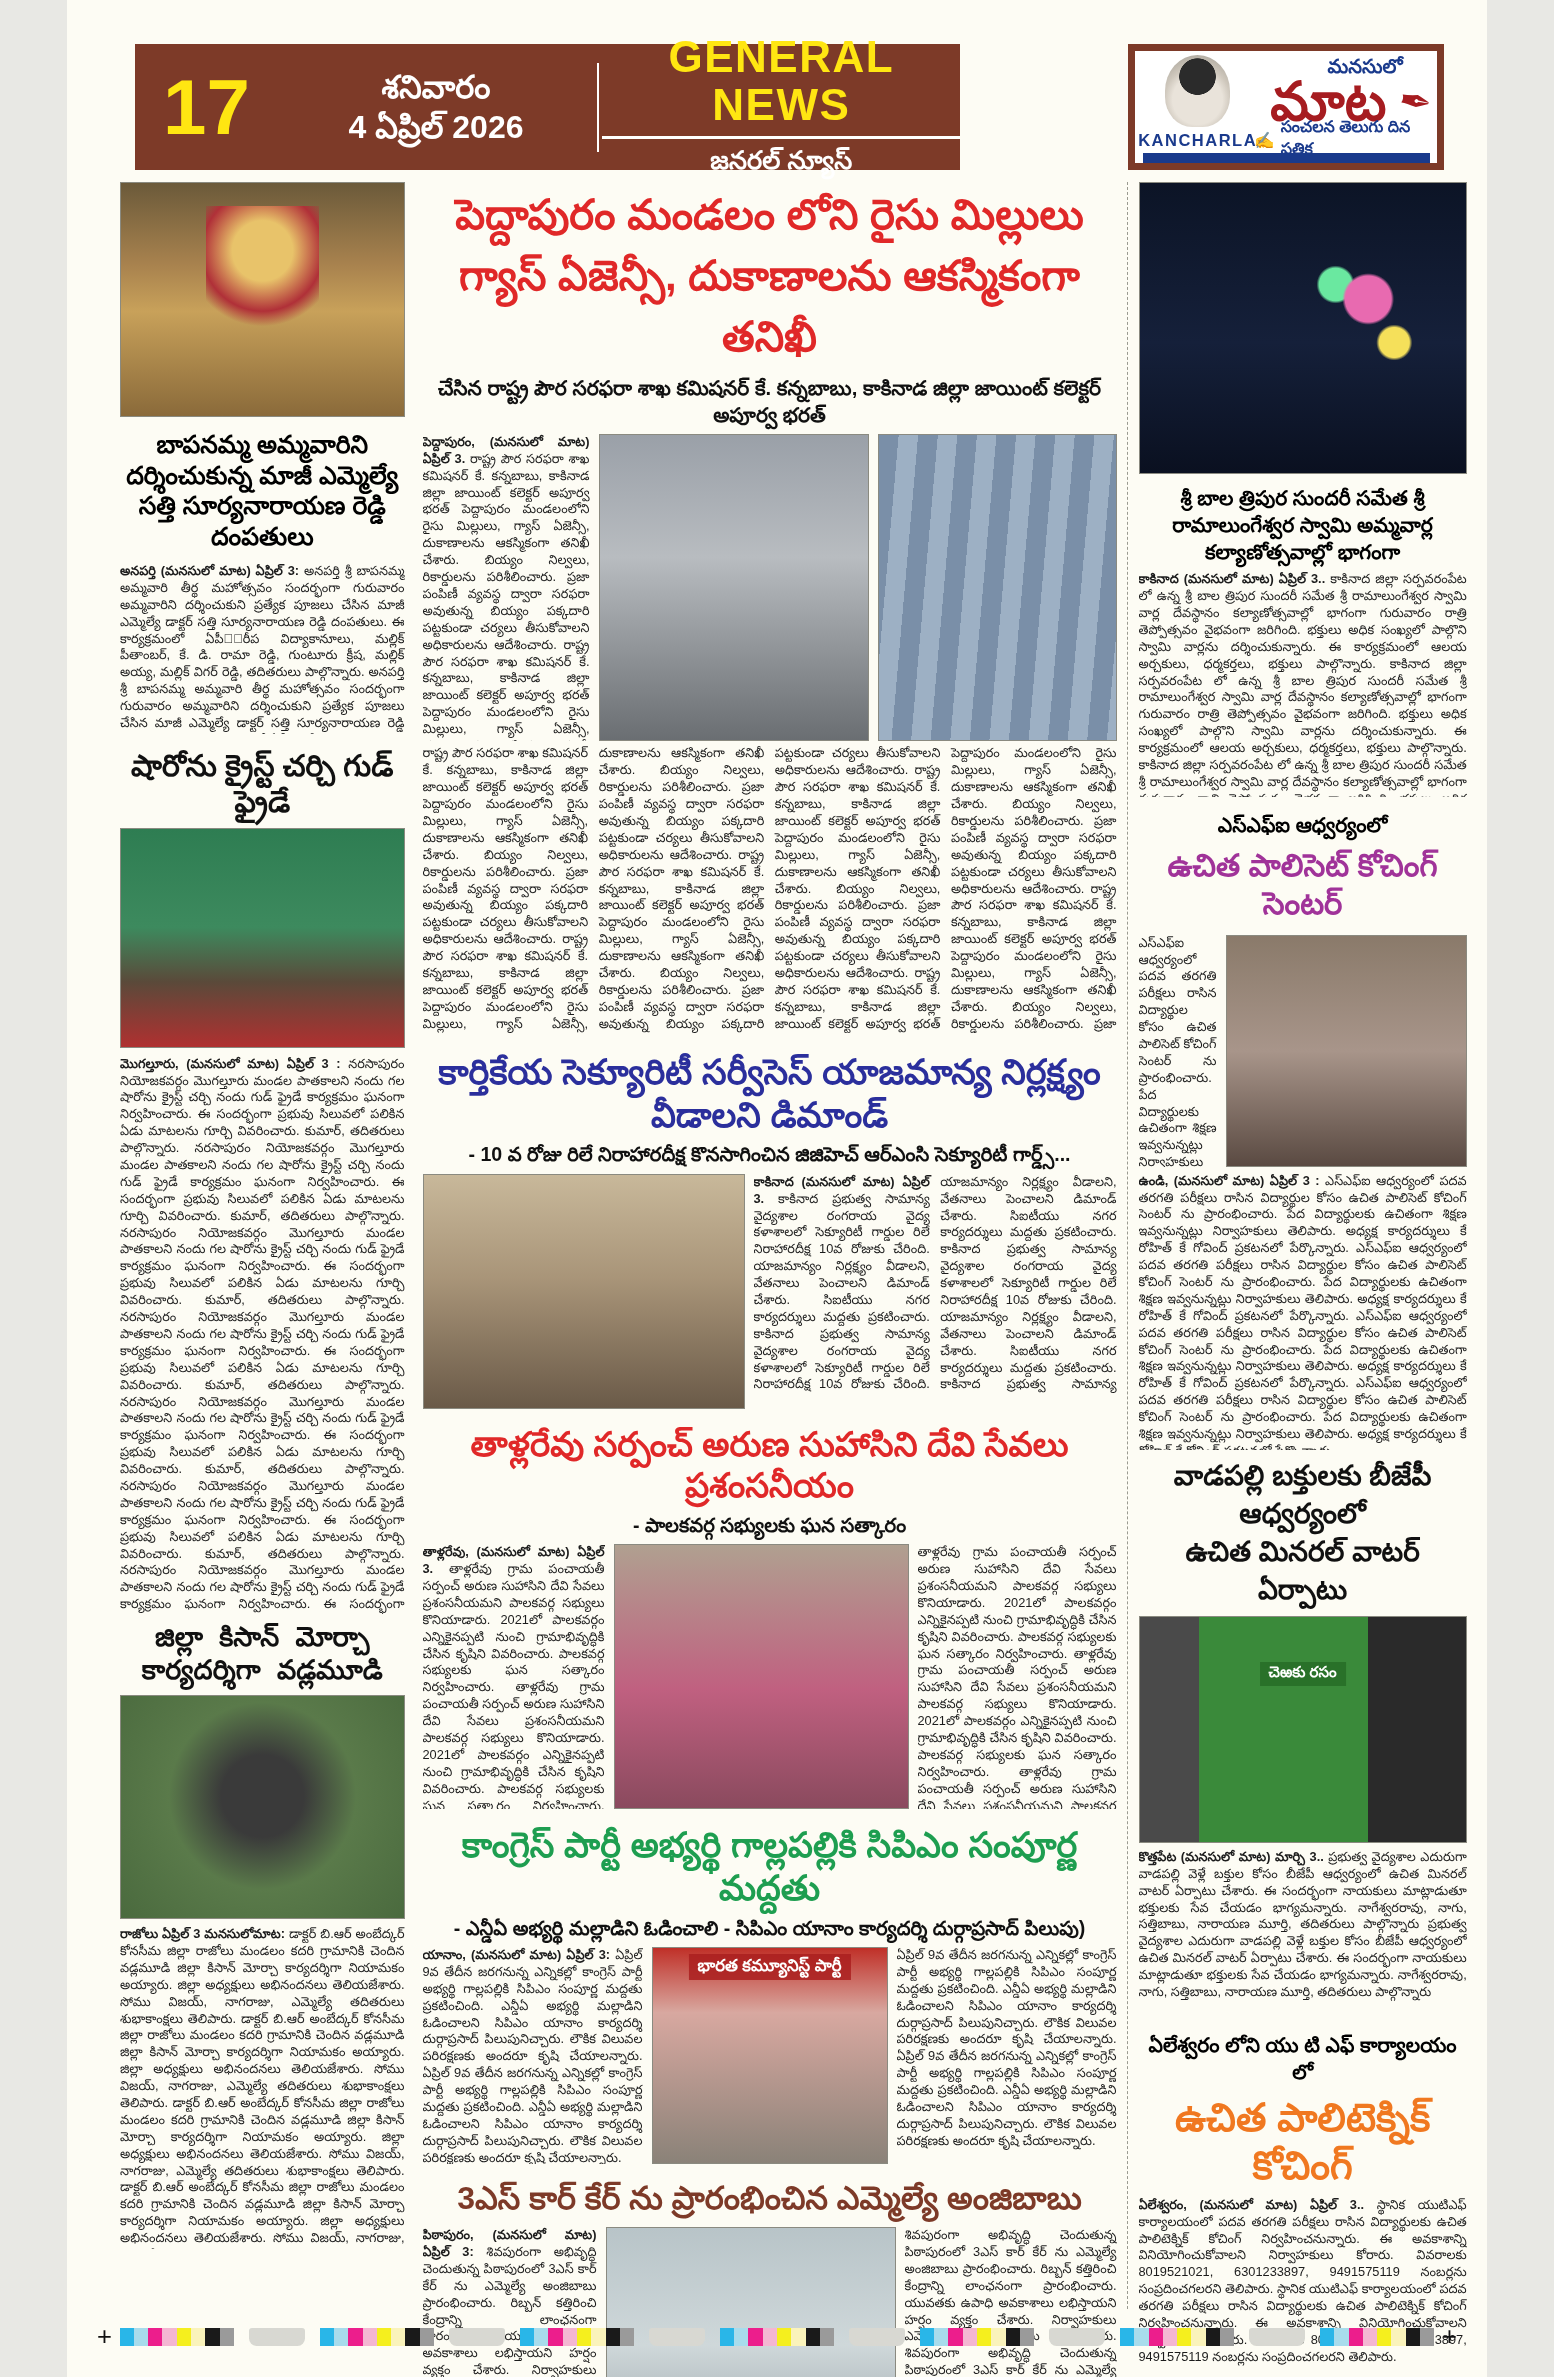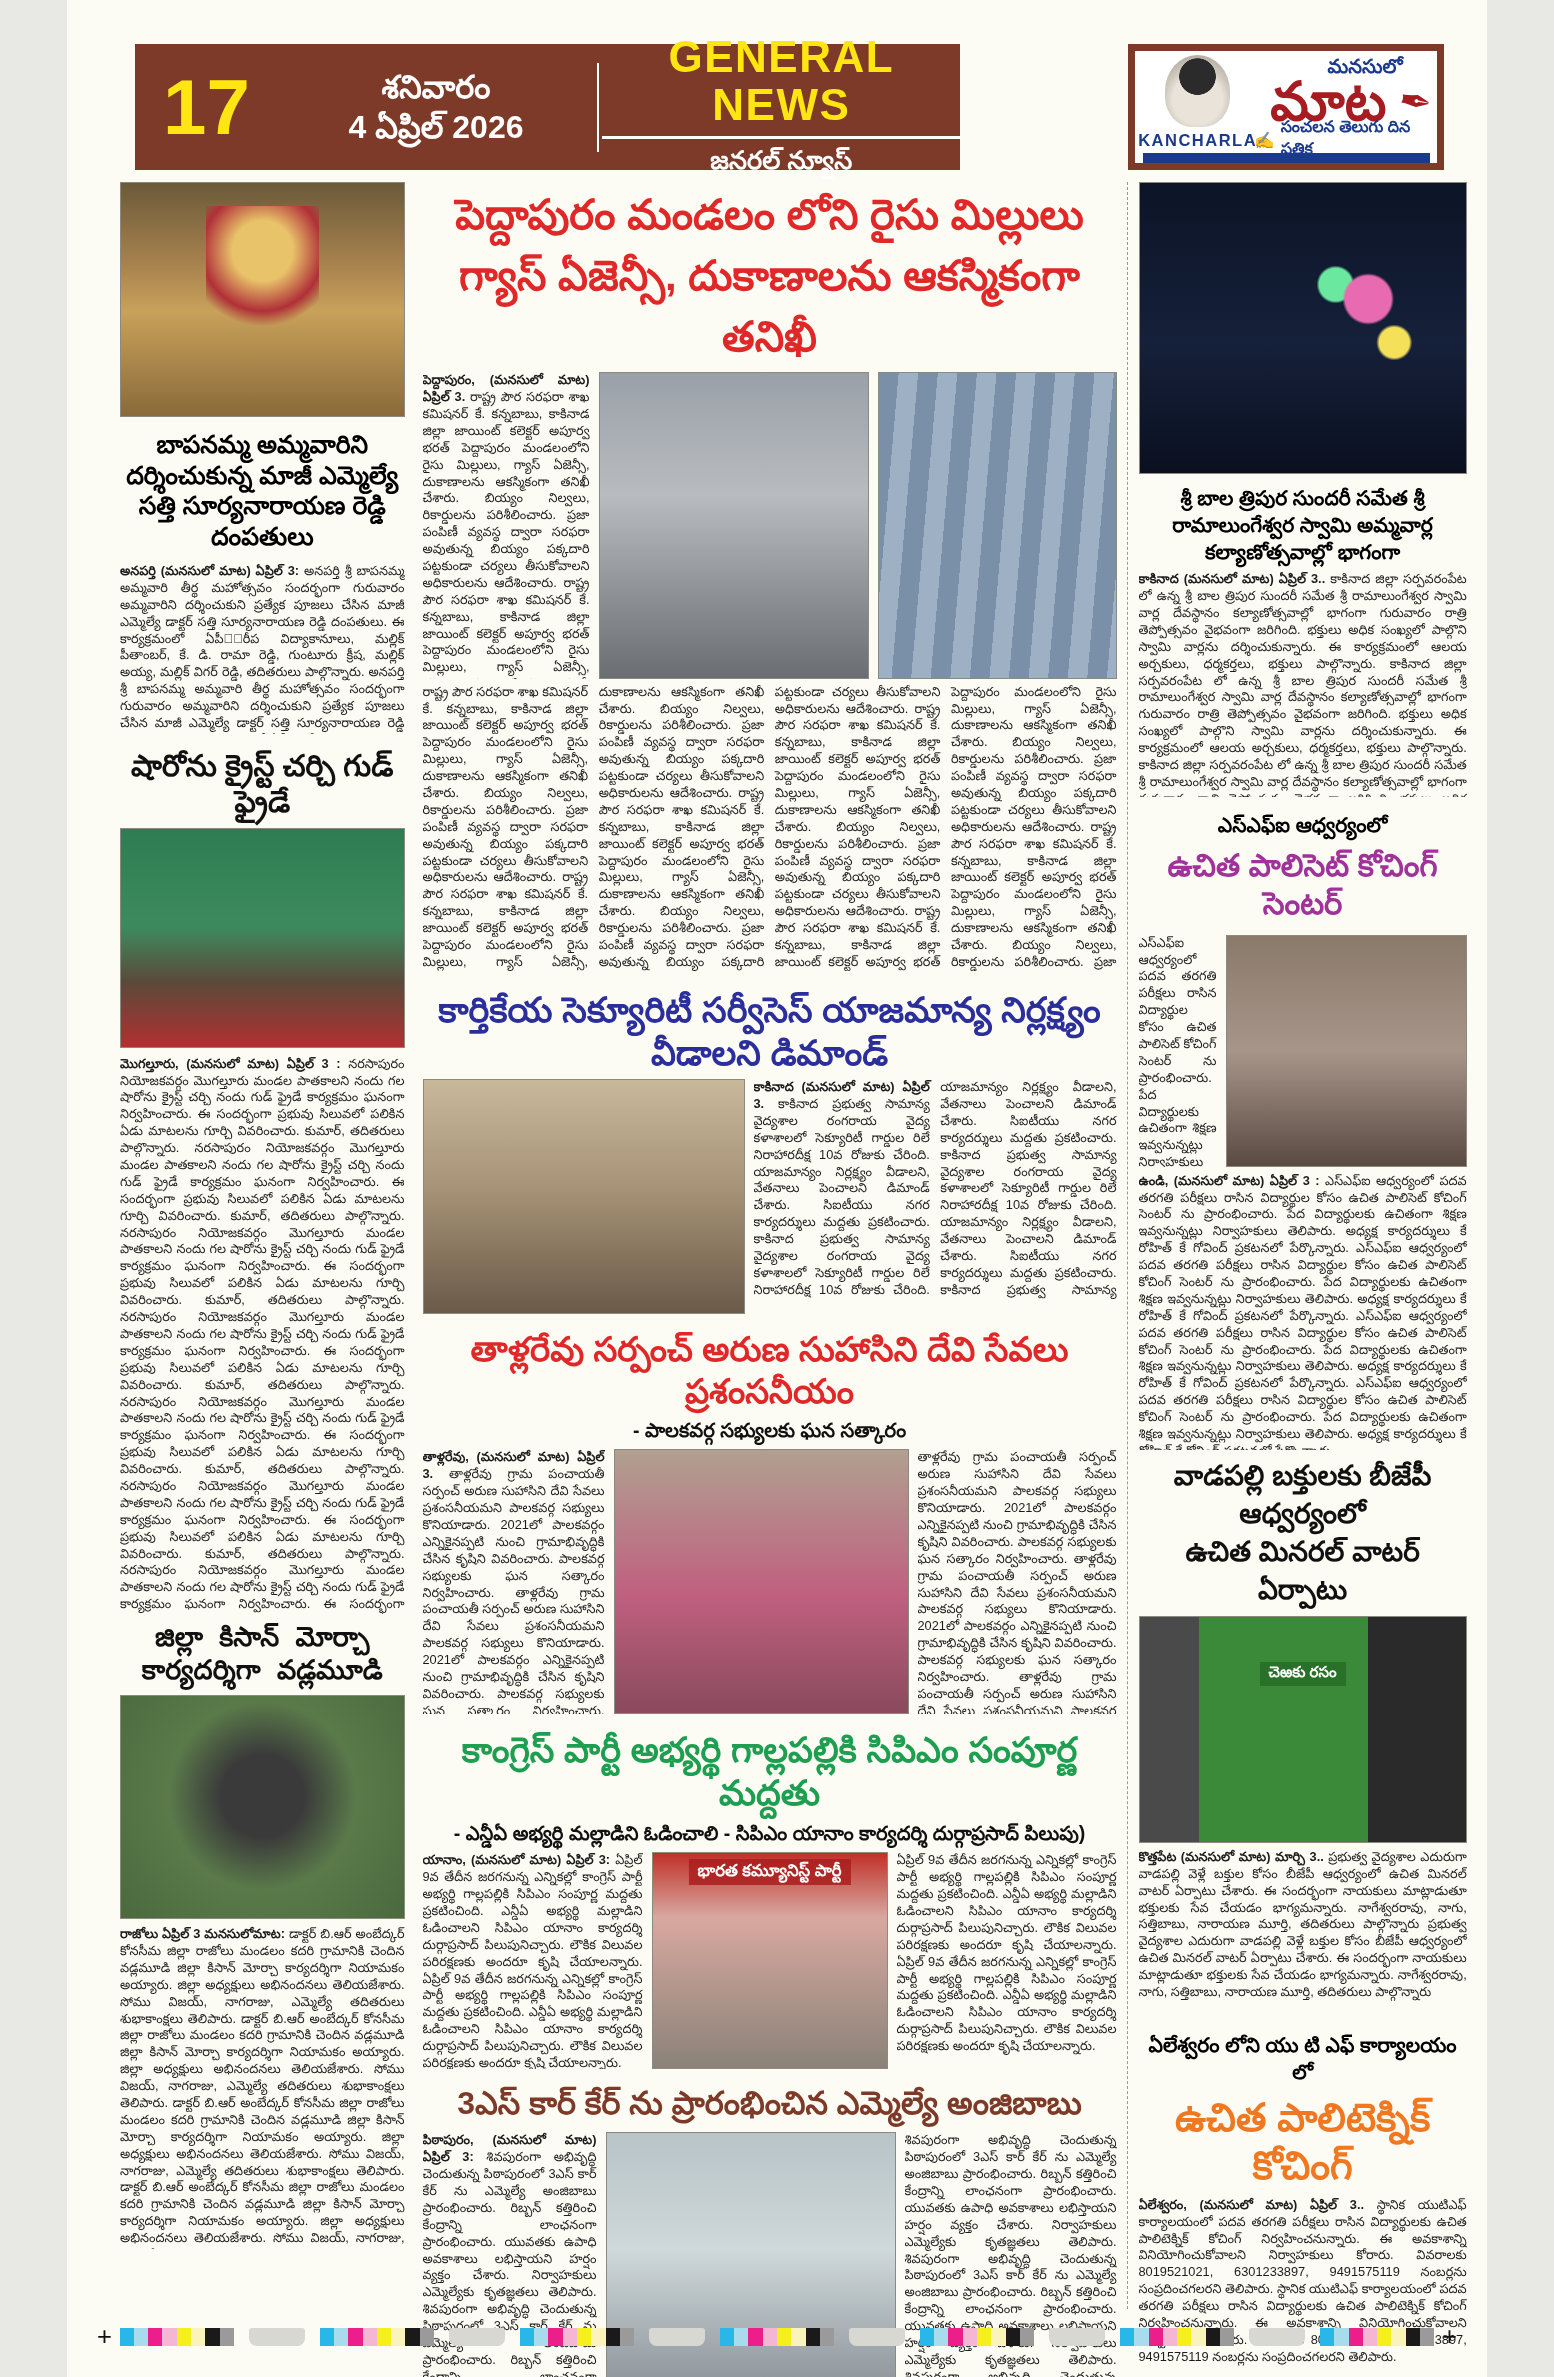--- a/index.html
+++ b/index.html
@@ -160,35 +160,37 @@
       </div>
     </aside>
 
     <section class="col-mid">
 
       <article>
         <h1 class="hl hl-red-main">
           <div>పెద్దాపురం మండలం లోని రైసు మిల్లులు</div>
           <div>గ్యాస్ ఏజెన్సీ, దుకాణాలను ఆకస్మికంగా తనిఖీ</div>
         </h1>
+        <p class="deck">చేసిన రాష్ట్ర పౌర సరఫరా శాఖ కమిషనర్ కే. కన్నబాబు, కాకినాడ జిల్లా జాయింట్ కలెక్టర్ అపూర్వ భరత్</p>
         <div class="row" style="height:307px;">
           <div class="tb" style="width:167px;flex:none;">
             <span class="dateline">పెద్దాపురం, (మనసులో మాట) ఏప్రిల్ 3.</span>
             <span>రాష్ట్ర పౌర సరఫరా శాఖ కమిషనర్ కే. కన్నబాబు, కాకినాడ జిల్లా జాయింట్ కలెక్టర్ అపూర్వ భరత్ పెద్దాపురం మండలంలోని రైసు మిల్లులు, గ్యాస్ ఏజెన్సీ, దుకాణాలను ఆకస్మికంగా తనిఖీ చేశారు. బియ్యం నిల్వలు, రికార్డులను పరిశీలించారు. ప్రజా పంపిణీ వ్యవస్థ ద్వారా సరఫరా అవుతున్న బియ్యం పక్కదారి పట్టకుండా చర్యలు తీసుకోవాలని అధికారులను ఆదేశించారు. రాష్ట్ర పౌర సరఫరా శాఖ కమిషనర్ కే. కన్నబాబు, కాకినాడ జిల్లా జాయింట్ కలెక్టర్ అపూర్వ భరత్ పెద్దాపురం మండలంలోని రైసు మిల్లులు, గ్యాస్ ఏజెన్సీ, దుకాణాలను ఆకస్మికంగా తనిఖీ చేశారు. బియ్యం నిల్వలు, రికార్డులను పరిశీలించారు. ప్రజా పంపిణీ వ్యవస్థ ద్వారా సరఫరా అవుతున్న బియ్యం పక్కదారి పట్టకుండా చర్యలు తీసుకోవాలని అధికారులను ఆదేశించారు.</span>
           </div>
           <div class="photo ph-inspect grow"></div>
           <div class="photo ph-ricebags" style="width:239px;flex:none;"></div>
         </div>
         <div class="tb cols4" style="height:298px;">
           <span>రాష్ట్ర పౌర సరఫరా శాఖ కమిషనర్ కే. కన్నబాబు, కాకినాడ జిల్లా జాయింట్ కలెక్టర్ అపూర్వ భరత్ పెద్దాపురం మండలంలోని రైసు మిల్లులు, గ్యాస్ ఏజెన్సీ, దుకాణాలను ఆకస్మికంగా తనిఖీ చేశారు. బియ్యం నిల్వలు, రికార్డులను పరిశీలించారు. ప్రజా పంపిణీ వ్యవస్థ ద్వారా సరఫరా అవుతున్న బియ్యం పక్కదారి పట్టకుండా చర్యలు తీసుకోవాలని అధికారులను ఆదేశించారు. రాష్ట్ర పౌర సరఫరా శాఖ కమిషనర్ కే. కన్నబాబు, కాకినాడ జిల్లా జాయింట్ కలెక్టర్ అపూర్వ భరత్ పెద్దాపురం మండలంలోని రైసు మిల్లులు, గ్యాస్ ఏజెన్సీ, దుకాణాలను ఆకస్మికంగా తనిఖీ చేశారు. బియ్యం నిల్వలు, రికార్డులను పరిశీలించారు. ప్రజా పంపిణీ వ్యవస్థ ద్వారా సరఫరా అవుతున్న బియ్యం పక్కదారి పట్టకుండా చర్యలు తీసుకోవాలని అధికారులను ఆదేశించారు. రాష్ట్ర పౌర సరఫరా శాఖ కమిషనర్ కే. కన్నబాబు, కాకినాడ జిల్లా జాయింట్ కలెక్టర్ అపూర్వ భరత్ పెద్దాపురం మండలంలోని రైసు మిల్లులు, గ్యాస్ ఏజెన్సీ, దుకాణాలను ఆకస్మికంగా తనిఖీ చేశారు. బియ్యం నిల్వలు, రికార్డులను పరిశీలించారు. ప్రజా పంపిణీ వ్యవస్థ ద్వారా సరఫరా అవుతున్న బియ్యం పక్కదారి పట్టకుండా చర్యలు తీసుకోవాలని అధికారులను ఆదేశించారు. రాష్ట్ర పౌర సరఫరా శాఖ కమిషనర్ కే. కన్నబాబు, కాకినాడ జిల్లా జాయింట్ కలెక్టర్ అపూర్వ భరత్ పెద్దాపురం మండలంలోని రైసు మిల్లులు, గ్యాస్ ఏజెన్సీ, దుకాణాలను ఆకస్మికంగా తనిఖీ చేశారు. బియ్యం నిల్వలు, రికార్డులను పరిశీలించారు. ప్రజా పంపిణీ వ్యవస్థ ద్వారా సరఫరా అవుతున్న బియ్యం పక్కదారి పట్టకుండా చర్యలు తీసుకోవాలని అధికారులను ఆదేశించారు. రాష్ట్ర పౌర సరఫరా శాఖ కమిషనర్ కే. కన్నబాబు, కాకినాడ జిల్లా జాయింట్ కలెక్టర్ అపూర్వ భరత్ పెద్దాపురం మండలంలోని రైసు మిల్లులు, గ్యాస్ ఏజెన్సీ, దుకాణాలను ఆకస్మికంగా తనిఖీ చేశారు. బియ్యం నిల్వలు, రికార్డులను పరిశీలించారు. ప్రజా పంపిణీ వ్యవస్థ ద్వారా సరఫరా అవుతున్న బియ్యం పక్కదారి పట్టకుండా చర్యలు తీసుకోవాలని అధికారులను ఆదేశించారు. రాష్ట్ర పౌర సరఫరా శాఖ కమిషనర్ కే. కన్నబాబు, కాకినాడ జిల్లా జాయింట్ కలెక్టర్ అపూర్వ భరత్ పెద్దాపురం మండలంలోని రైసు మిల్లులు, గ్యాస్ ఏజెన్సీ, దుకాణాలను ఆకస్మికంగా తనిఖీ చేశారు. బియ్యం నిల్వలు, రికార్డులను పరిశీలించారు. ప్రజా పంపిణీ వ్యవస్థ ద్వారా సరఫరా అవుతున్న బియ్యం పక్కదారి పట్టకుండా చర్యలు తీసుకోవాలని అధికారులను ఆదేశించారు.</span>
         </div>
       </article>
 
       <article>
         <h2 class="hl hl-blue">కార్తికేయ సెక్యూరిటీ సర్వీసెస్ యాజమాన్య నిర్లక్ష్యం వీడాలని డిమాండ్</h2>
+        <p class="deck2">- 10 వ రోజు రిలే నిరాహారదీక్ష కొనసాగించిన జిజిహెచ్ ఆర్ఎంసి సెక్యూరిటీ గార్డ్స్...</p>
         <div class="row" style="height:235px;">
           <div class="photo ph-meeting" style="width:322px;flex:none;"></div>
           <div class="tb cols2 grow">
             <span class="dateline">కాకినాద (మనసులో మాట) ఏప్రిల్ 3.</span>
             <span>కాకినాద ప్రభుత్వ సామాన్య వైద్యశాల రంగరాయ వైద్య కళాశాలలో సెక్యూరిటీ గార్డుల రిలే నిరాహారదీక్ష 10వ రోజుకు చేరింది. యాజమాన్యం నిర్లక్ష్యం వీడాలని, వేతనాలు పెంచాలని డిమాండ్ చేశారు. సిఐటీయు నగర కార్యదర్శులు మద్దతు ప్రకటించారు. కాకినాద ప్రభుత్వ సామాన్య వైద్యశాల రంగరాయ వైద్య కళాశాలలో సెక్యూరిటీ గార్డుల రిలే నిరాహారదీక్ష 10వ రోజుకు చేరింది. యాజమాన్యం నిర్లక్ష్యం వీడాలని, వేతనాలు పెంచాలని డిమాండ్ చేశారు. సిఐటీయు నగర కార్యదర్శులు మద్దతు ప్రకటించారు. కాకినాద ప్రభుత్వ సామాన్య వైద్యశాల రంగరాయ వైద్య కళాశాలలో సెక్యూరిటీ గార్డుల రిలే నిరాహారదీక్ష 10వ రోజుకు చేరింది. యాజమాన్యం నిర్లక్ష్యం వీడాలని, వేతనాలు పెంచాలని డిమాండ్ చేశారు. సిఐటీయు నగర కార్యదర్శులు మద్దతు ప్రకటించారు. కాకినాద ప్రభుత్వ సామాన్య వైద్యశాల రంగరాయ వైద్య కళాశాలలో సెక్యూరిటీ గార్డుల రిలే నిరాహారదీక్ష 10వ రోజుకు చేరింది. యాజమాన్యం నిర్లక్ష్యం వీడాలని, వేతనాలు పెంచాలని డిమాండ్ చేశారు. సిఐటీయు నగర కార్యదర్శులు మద్దతు ప్రకటించారు.</span>
           </div>
         </div>
       </article>
 
       <article>

